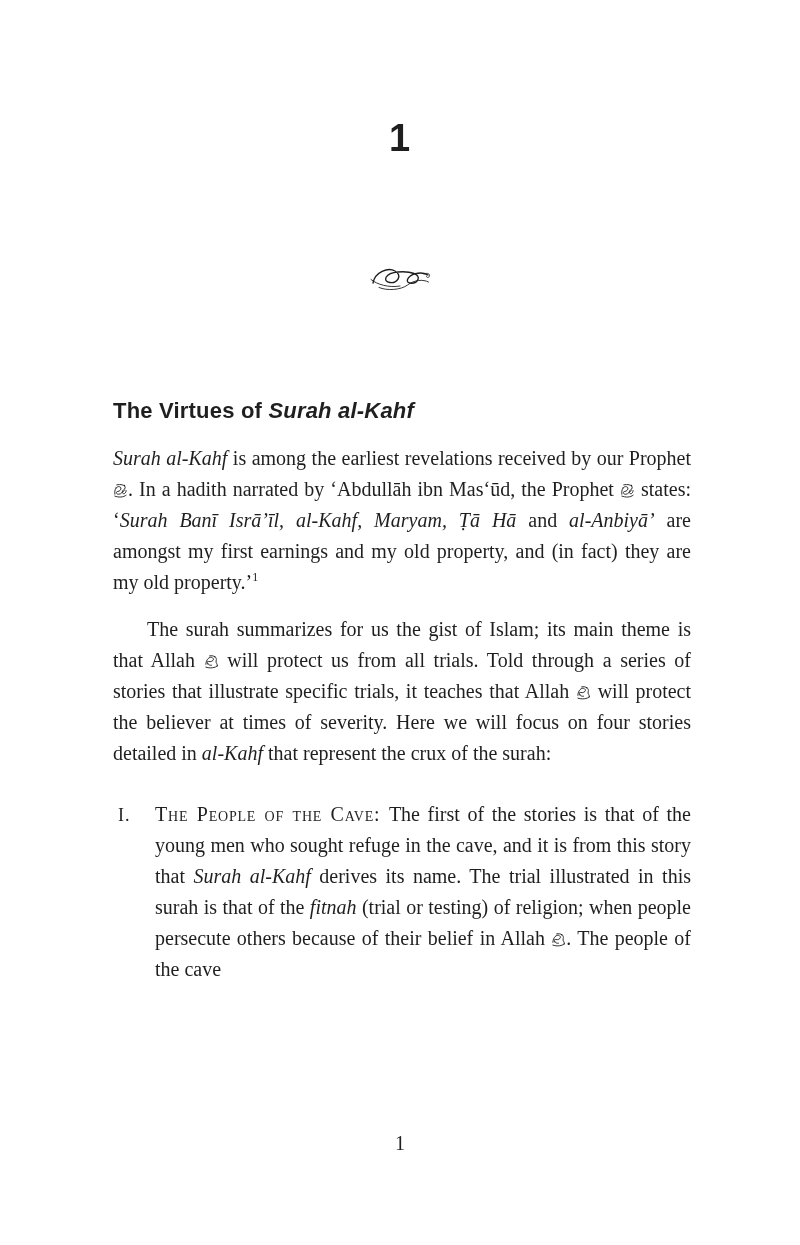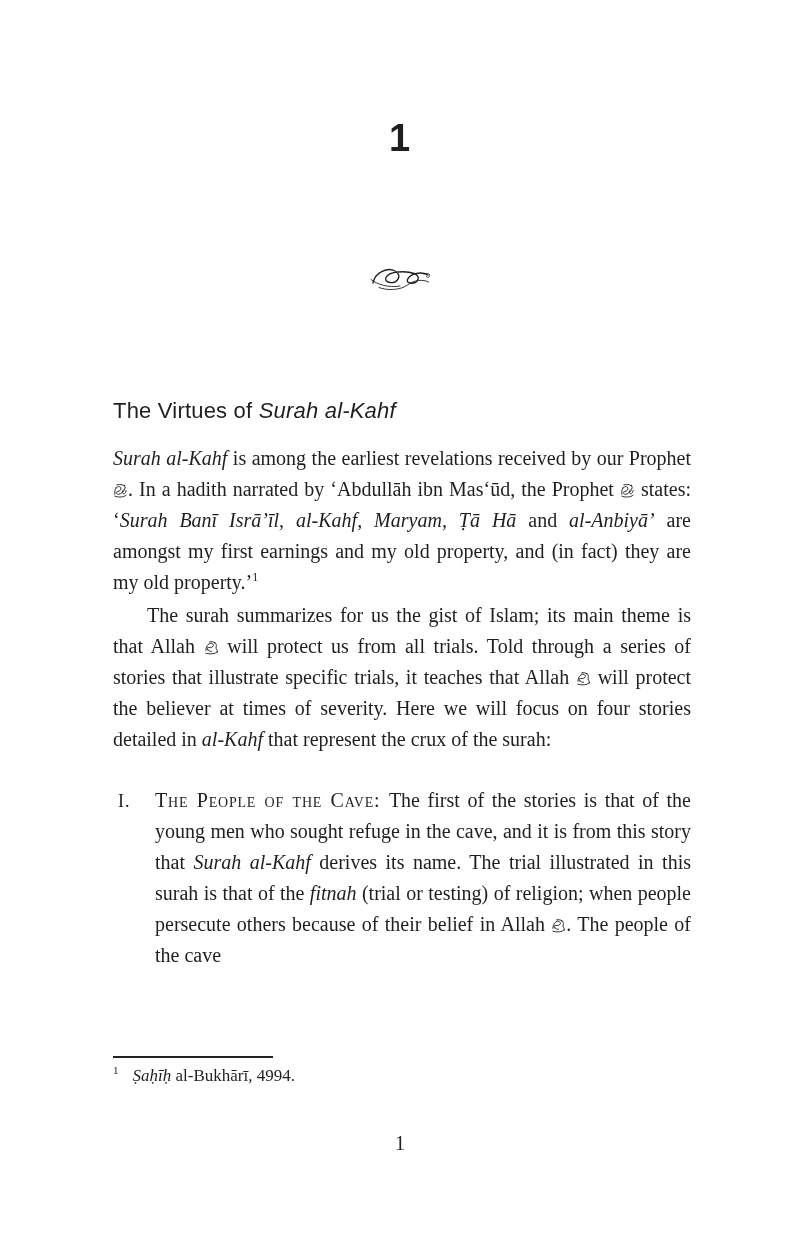--- a/index.html
+++ b/index.html
@@ -30,37 +30,37 @@
     letter-spacing:0.2px;
   }
   .chapter-title em { font-style:italic; }
   .ornament { margin-top:16px; text-align:center; height:36px; }
   .ornament svg { display:inline-block; }
   
   .section-heading {
     margin:100px 0 0 113px;
     width:578px;
     font-family:"Liberation Sans","DejaVu Sans",sans-serif;
-    font-weight:normal;
+    font-weight:bold;
     font-size:22px; line-height:26px;
     letter-spacing:0.2px;
   }
   .section-heading .run-i { font-style:italic; }
   
   .body-col {
     margin-left:113px;
     width:578px;
     font-family:"Liberation Serif","DejaVu Serif",serif;
     font-size:20px; line-height:31px;
     text-align:justify;
     hyphens:none;
   }
   .body-para { margin-top:8px; }
   .body-para.first { margin-top:19px; }
-  .body-para.indent { margin-top:2px; text-indent:34px; }
+  .body-para.indent { margin-top:16px; text-indent:34px; }
   .run-n { font-style:normal; }
   .run-i { font-style:italic; }
   .run-sc { font-variant:small-caps; letter-spacing:0.8px; }
   .run-sup { vertical-align:super; font-size:0.60em; line-height:0; }
   .honorific { display:inline-block; width:15px; height:15px; vertical-align:-2px; }
   .honorific svg { display:block; width:15px; height:15px; }
   
   .story-list { margin-top:30px; list-style:none; }
   .story-item { position:relative; padding-left:42px; }
   .story-marker {
@@ -165,22 +165,16 @@
       <path d="M2 14 C6 15.5 12 15 14.5 12.5"></path>
       <circle cx="11.5" cy="2.8" r="0.8" fill="#1f1f1f" stroke="none"></circle>
       <circle cx="4" cy="10.5" r="0.7" fill="#1f1f1f" stroke="none"></circle>
     </g>
   </svg>
 </span><span class="run-n">. The people of the cave</span></span>
       </li>
     </ol>
   </div>
 
-  <div class="footnote-area">
-    <div class="footnote-rule"></div>
-    <div class="footnote-text">
-      <span class="footnote-marker">1</span><span><span class="run-i">Ṣaḥīḥ</span><span class="run-n"> al-Bukhārī, 4994.</span></span>
-    </div>
-  </div>
 
   <div class="page-number">1</div>
 
 </div>
 
 </body></html>

